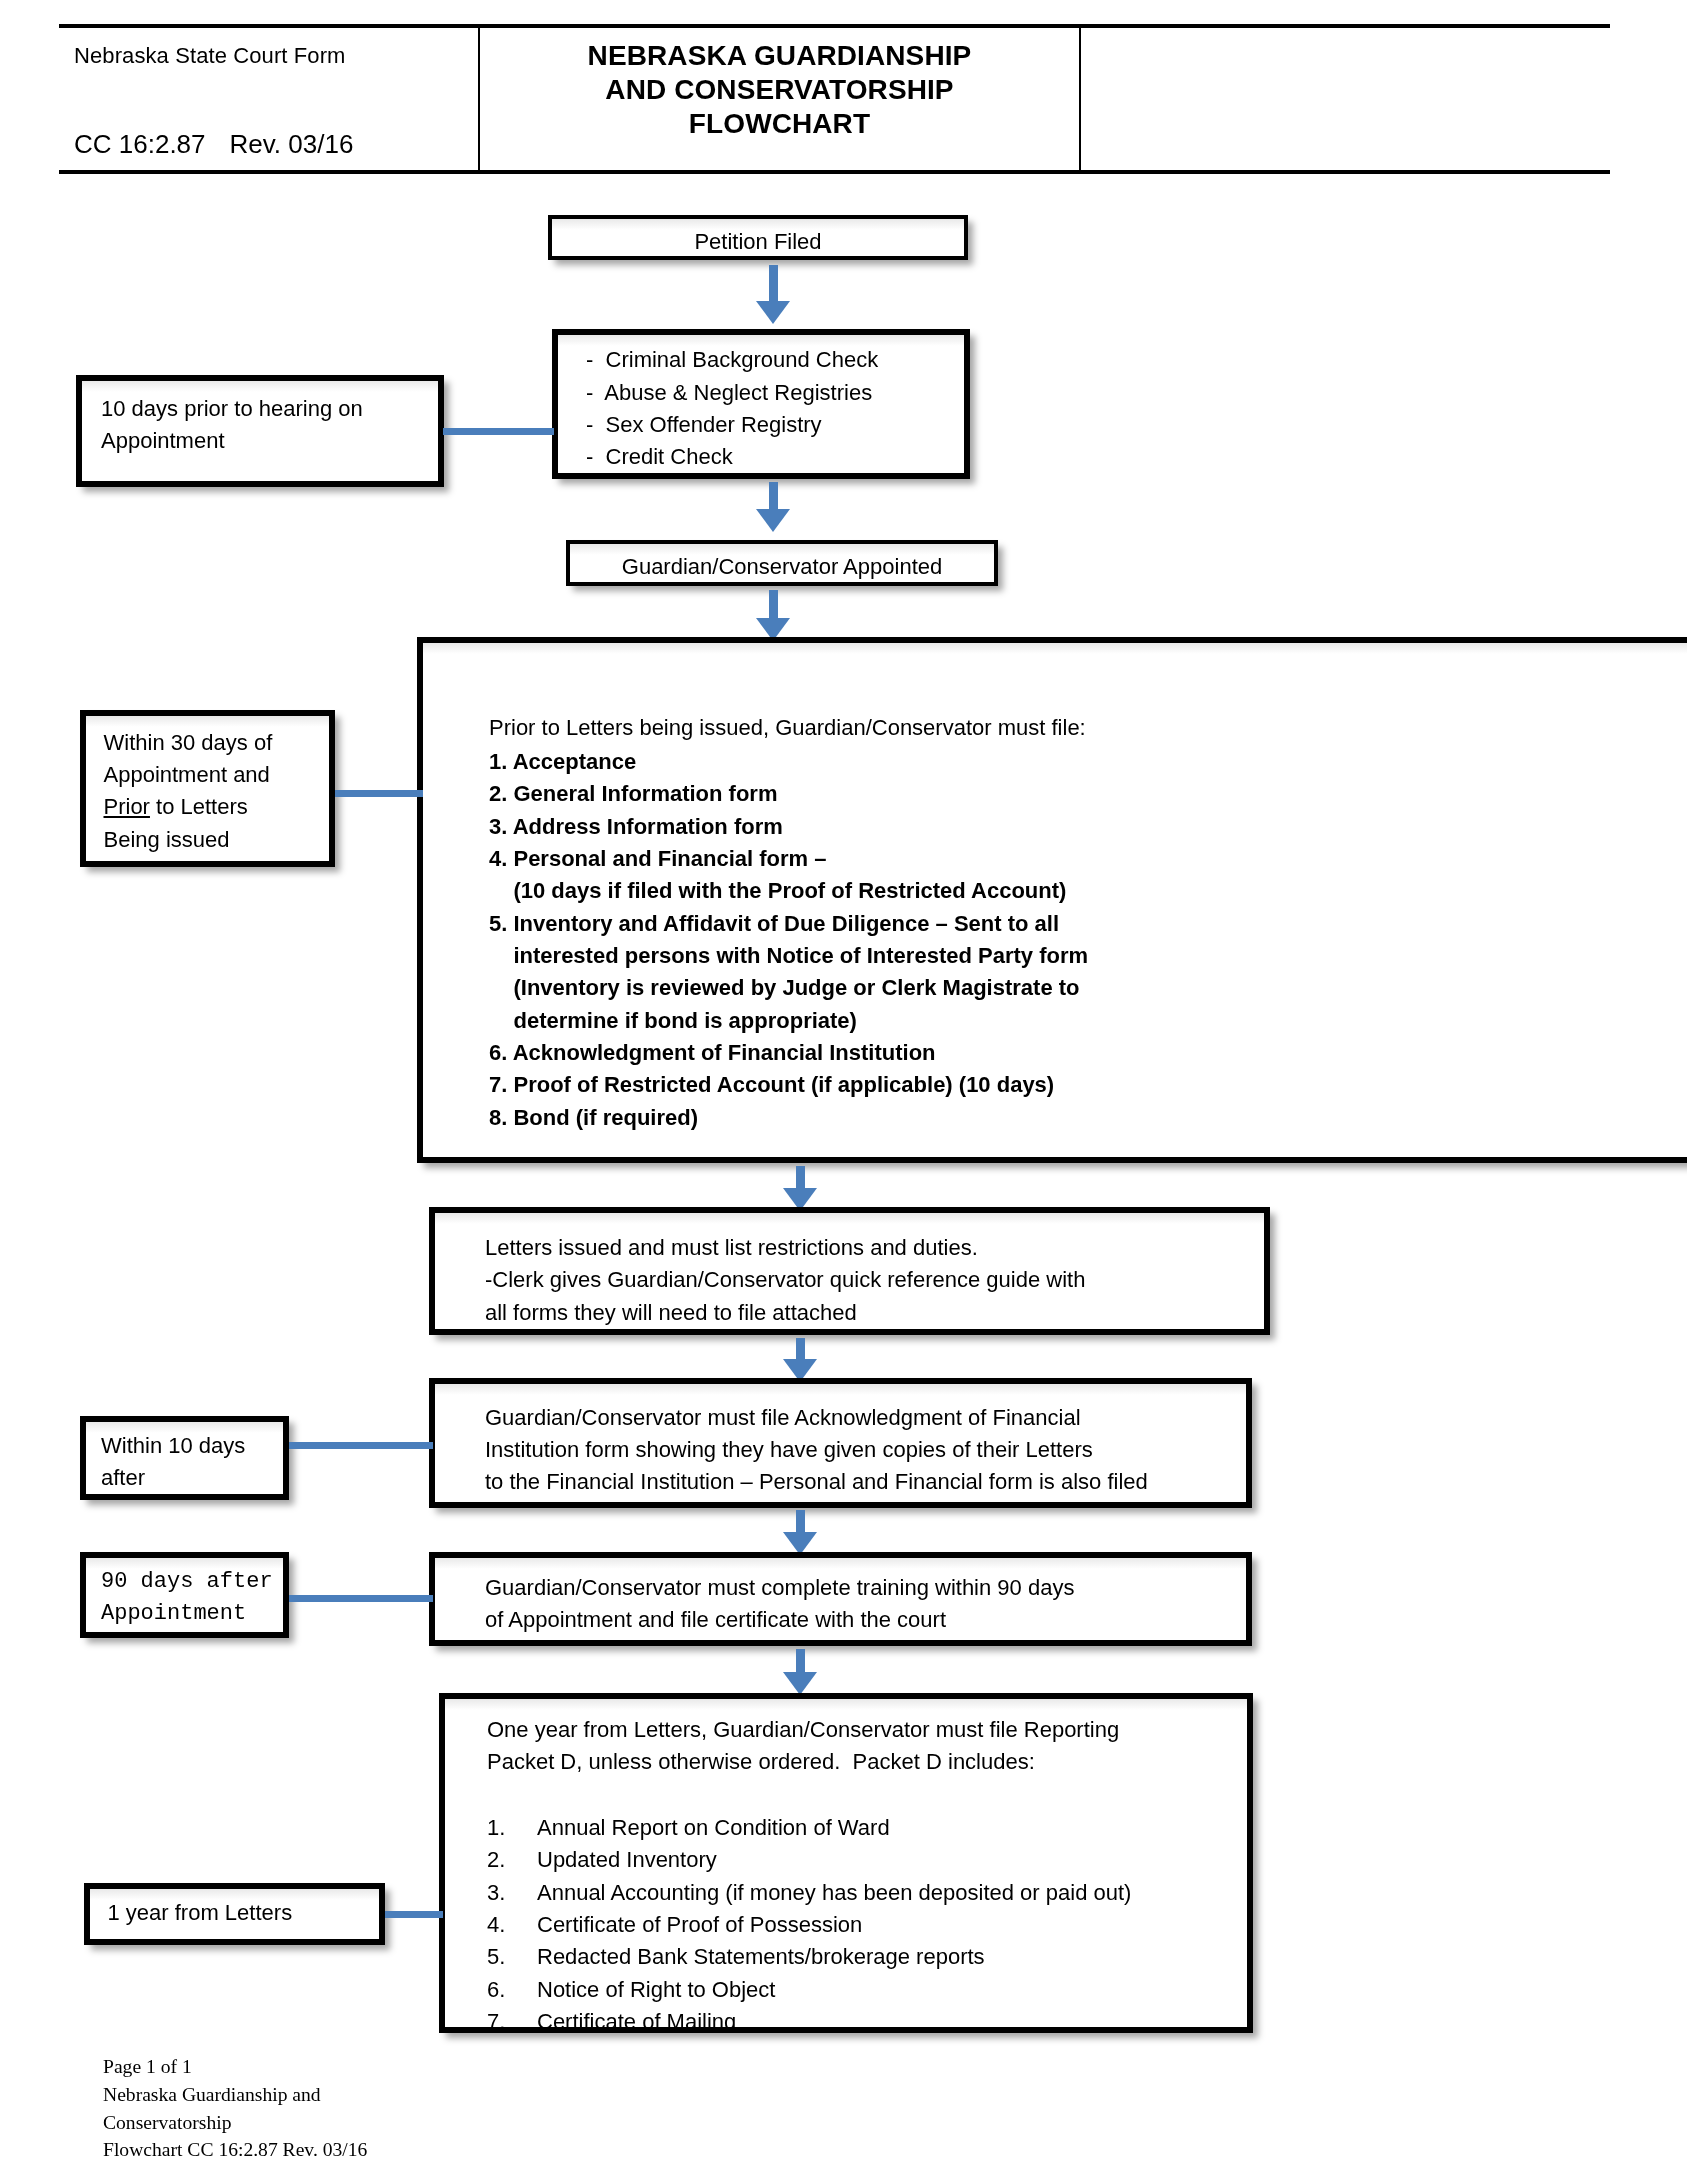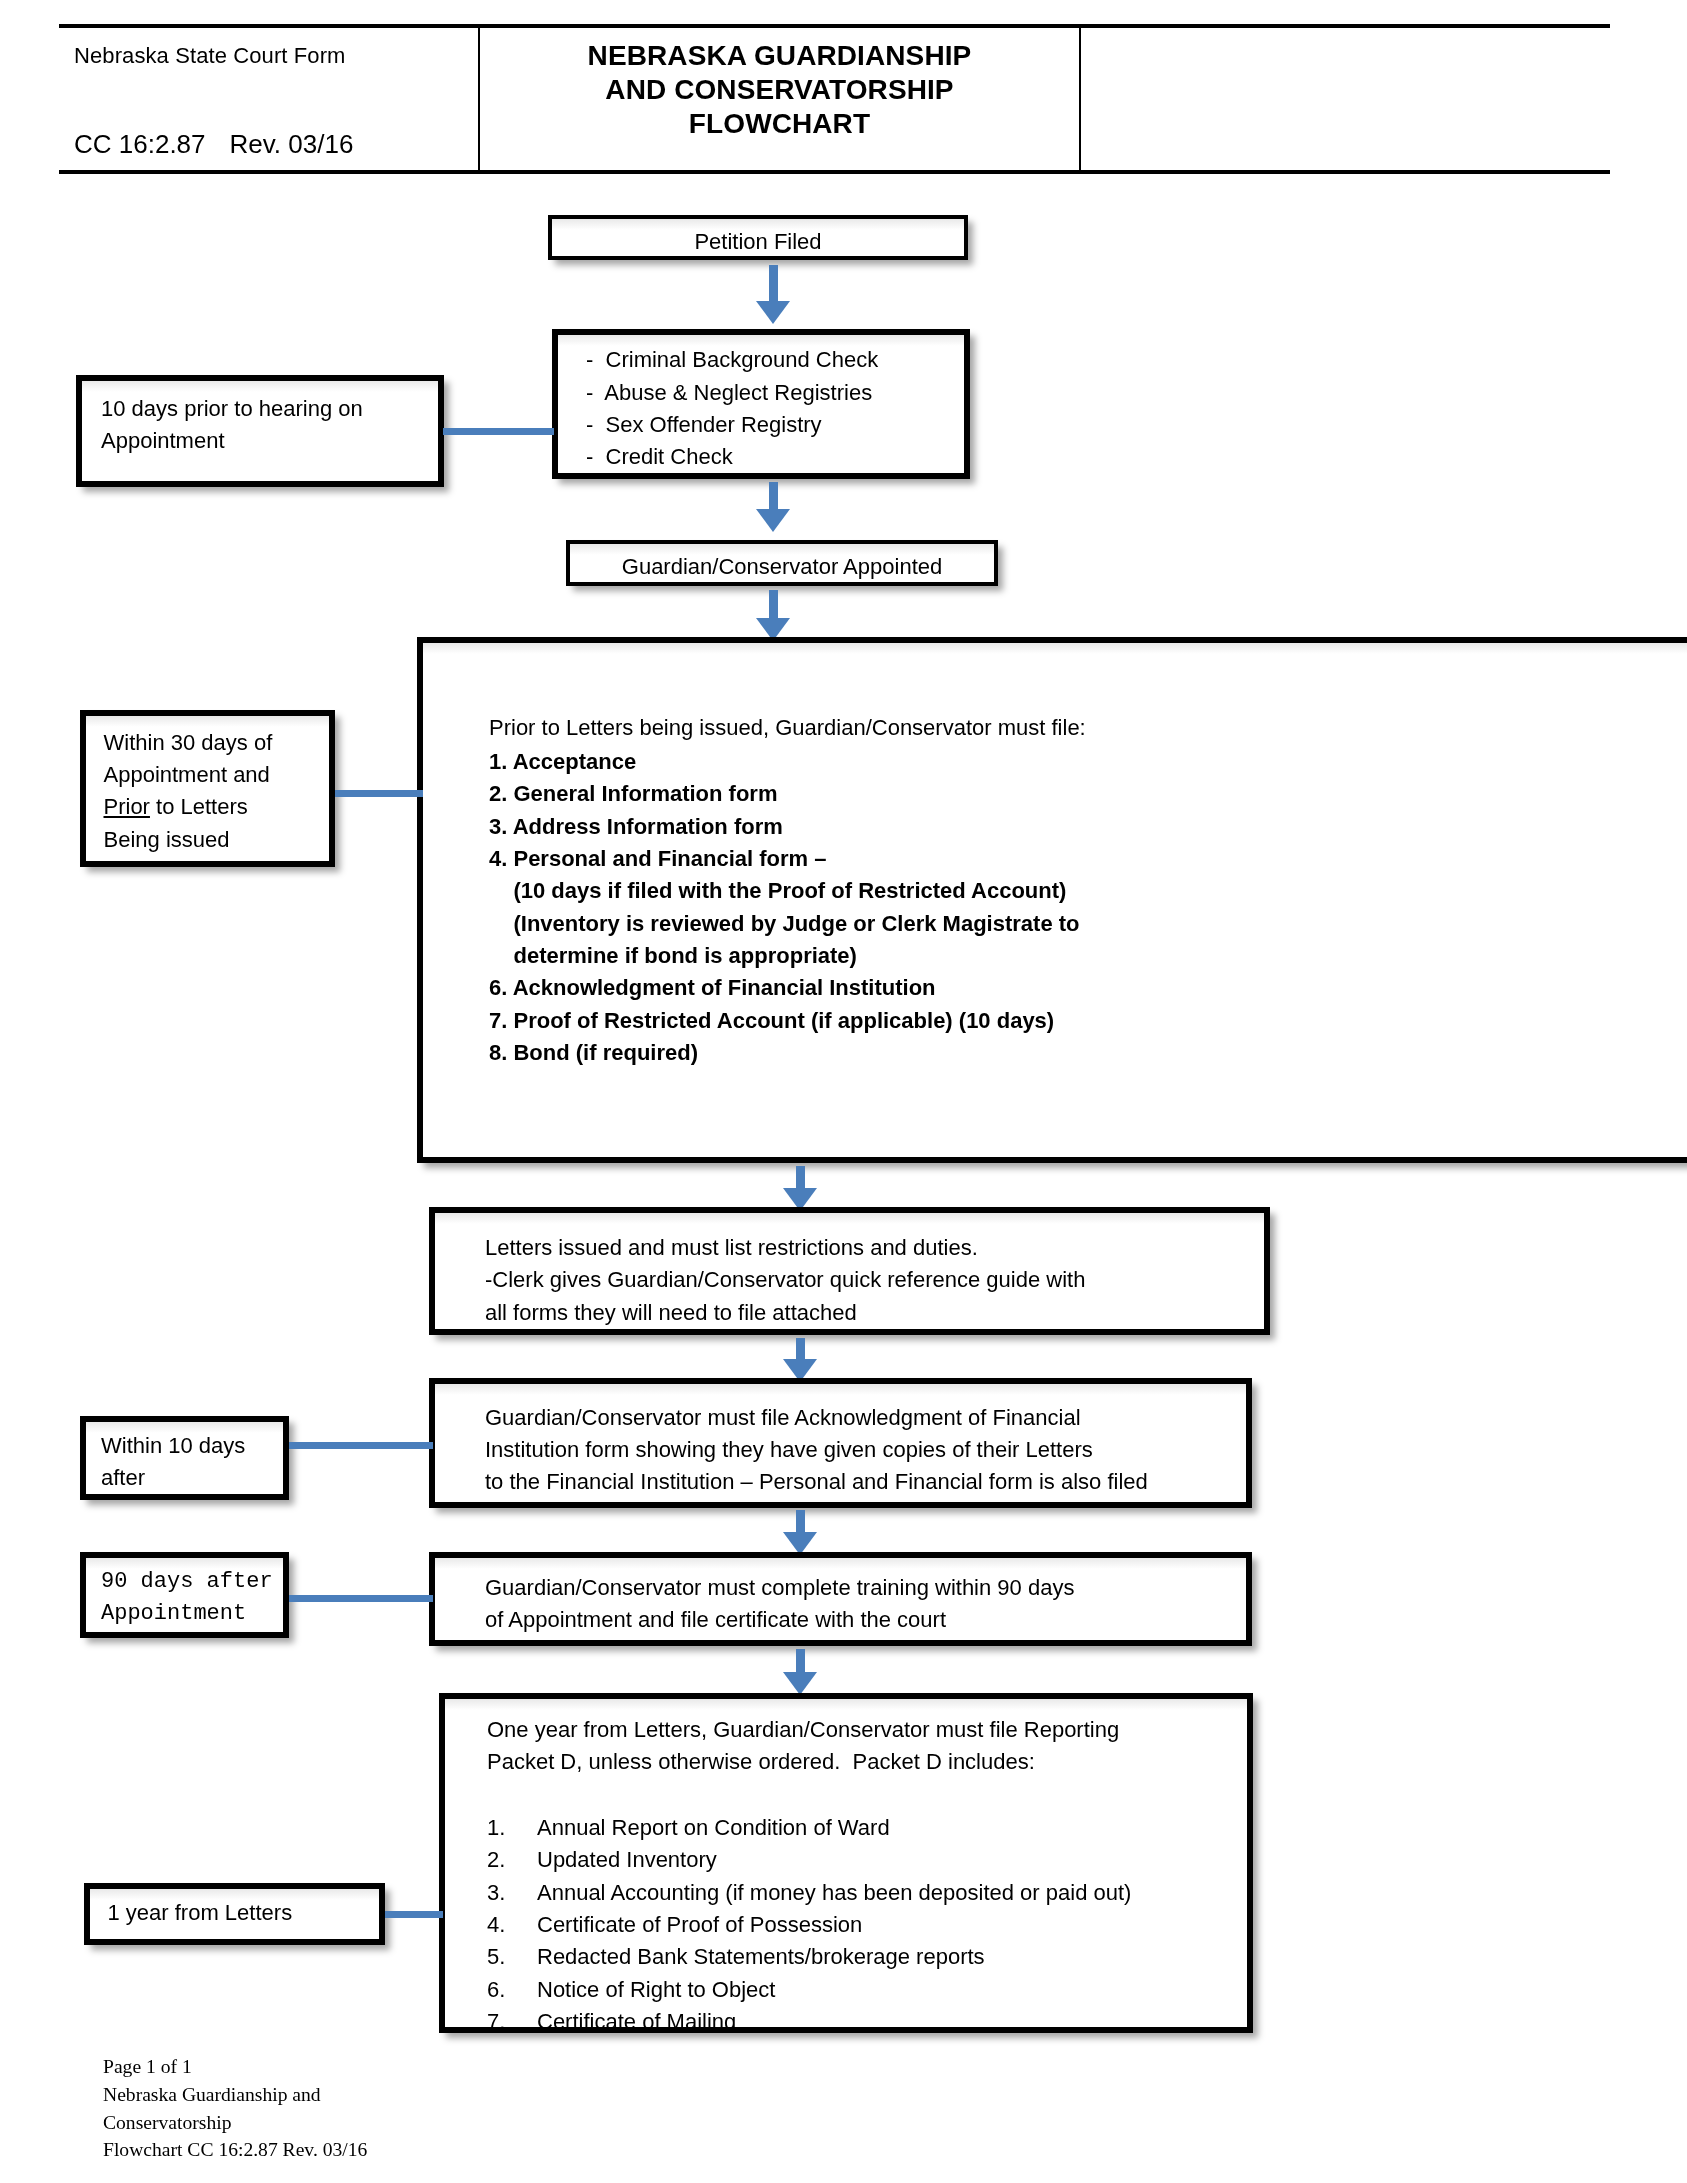--- a/index.html
+++ b/index.html
@@ -196,20 +196,22 @@
 
   <div class="node" style="left:417px; top:637px; width:1296px; height:526px;">
     <div class="node-inner">
       <div class="node-text" style="left:66px; top:69px;">Prior to Letters being issued, Guardian/Conservator must file:</div>
       <div style="position:absolute; left:66px; top:103px;font-weight:bold;">
         <div class="node-text" style="position:relative; top:0;">1. Acceptance</div>
         <div class="node-text" style="position:relative; top:0;">2. General Information form</div>
         <div class="node-text" style="position:relative; top:0;">3. Address Information form</div>
         <div class="node-text" style="position:relative; top:0;">4. Personal and Financial form –</div>
         <div class="node-text" style="position:relative; top:0;">    (10 days if filed with the Proof of Restricted Account)</div>
+        <div class="node-text" style="position:relative; top:0;">5. Inventory and Affidavit of Due Diligence – Sent to all</div>
+        <div class="node-text" style="position:relative; top:0;">    interested persons with Notice of Interested Party form</div>
         <div class="node-text" style="position:relative; top:0;">    (Inventory is reviewed by Judge or Clerk Magistrate to</div>
         <div class="node-text" style="position:relative; top:0;">    determine if bond is appropriate)</div>
         <div class="node-text" style="position:relative; top:0;">6. Acknowledgment of Financial Institution</div>
         <div class="node-text" style="position:relative; top:0;">7. Proof of Restricted Account (if applicable) (10 days)</div>
         <div class="node-text" style="position:relative; top:0;">8. Bond (if required)</div>
       </div>
     </div>
   </div>
 
   <div class="node" style="left:80px; top:710px; width:255px; height:157px;">

